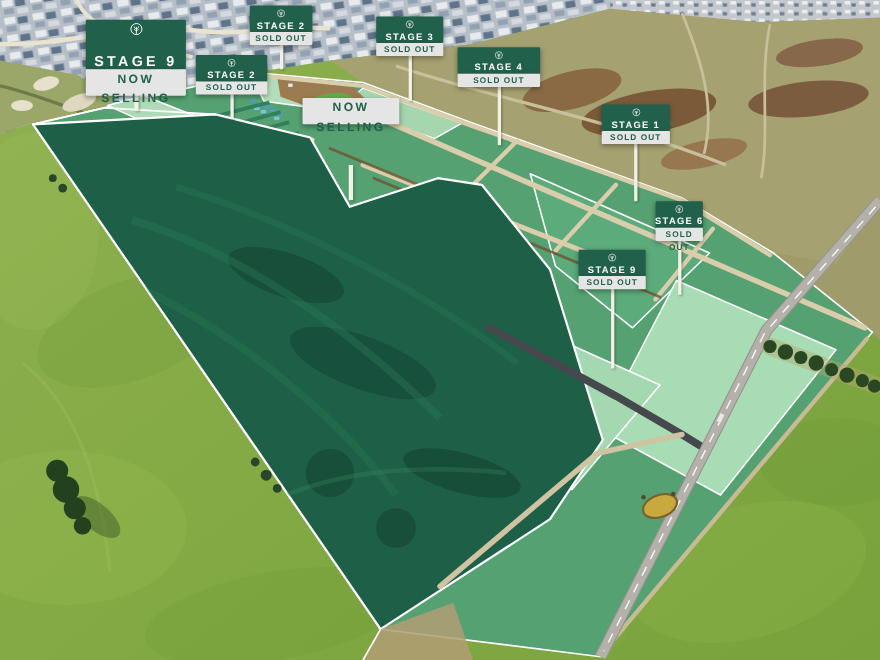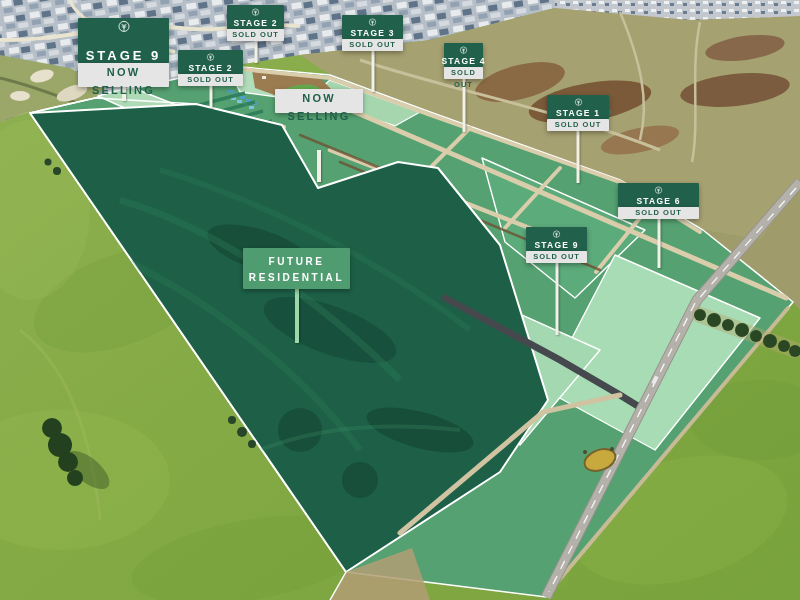--- a/index.html
+++ b/index.html
@@ -232,21 +232,21 @@
   <div class="post" style="top:34px;height:43px"></div>
   <div class="board">
     <svg class="tree" viewBox="0 0 24 24">
           <use href="#treeSym"></use>
         </svg>
     <div class="title">STAGE 3</div>
   </div>
   <div class="status">SOLD OUT</div>
 </div>
 
-<div class="sign sm" style="left:444px;top:43px;width:39px">
+<div class="sign sm" style="left:416px;top:43px;width:75px">
   <div class="post" style="top:34px;height:55px"></div>
   <div class="board">
     <svg class="tree" viewBox="0 0 24 24">
           <use href="#treeSym"></use>
         </svg>
     <div class="title">STAGE 4</div>
   </div>
   <div class="status">SOLD OUT</div>
 </div>
 
@@ -254,21 +254,21 @@
   <div class="post" style="top:34px;height:54px"></div>
   <div class="board">
     <svg class="tree" viewBox="0 0 24 24">
           <use href="#treeSym"></use>
         </svg>
     <div class="title">STAGE 1</div>
   </div>
   <div class="status">SOLD OUT</div>
 </div>
 
-<div class="sign sm" style="left:618px;top:183px;width:81px">
+<div class="sign sm" style="left:596px;top:183px;width:43px">
   <div class="post" style="top:34px;height:51px"></div>
   <div class="board">
     <svg class="tree" viewBox="0 0 24 24">
           <use href="#treeSym"></use>
         </svg>
     <div class="title">STAGE 6</div>
   </div>
   <div class="status">SOLD OUT</div>
 </div>
 
@@ -303,21 +303,14 @@
     <div class="title">STAGE 9</div>
   </div>
   <div class="status">NOW SELLING</div>
 </div>
 
 <div class="sign lg" style="left:275px;top:89px;width:88px">
   <div class="post" style="top:61px;height:32px"></div>
   <div class="status">NOW SELLING</div>
 </div>
 
-<div class="sign future" style="left:243px;top:248px;width:107px">
-  <div class="post" style="top:37px;height:58px"></div>
-  <div class="board">
-    <div class="title">FUTURE</div>
-    <div class="title">RESIDENTIAL</div>
-  </div>
-</div>
 
 </div>
 
 </body></html>

